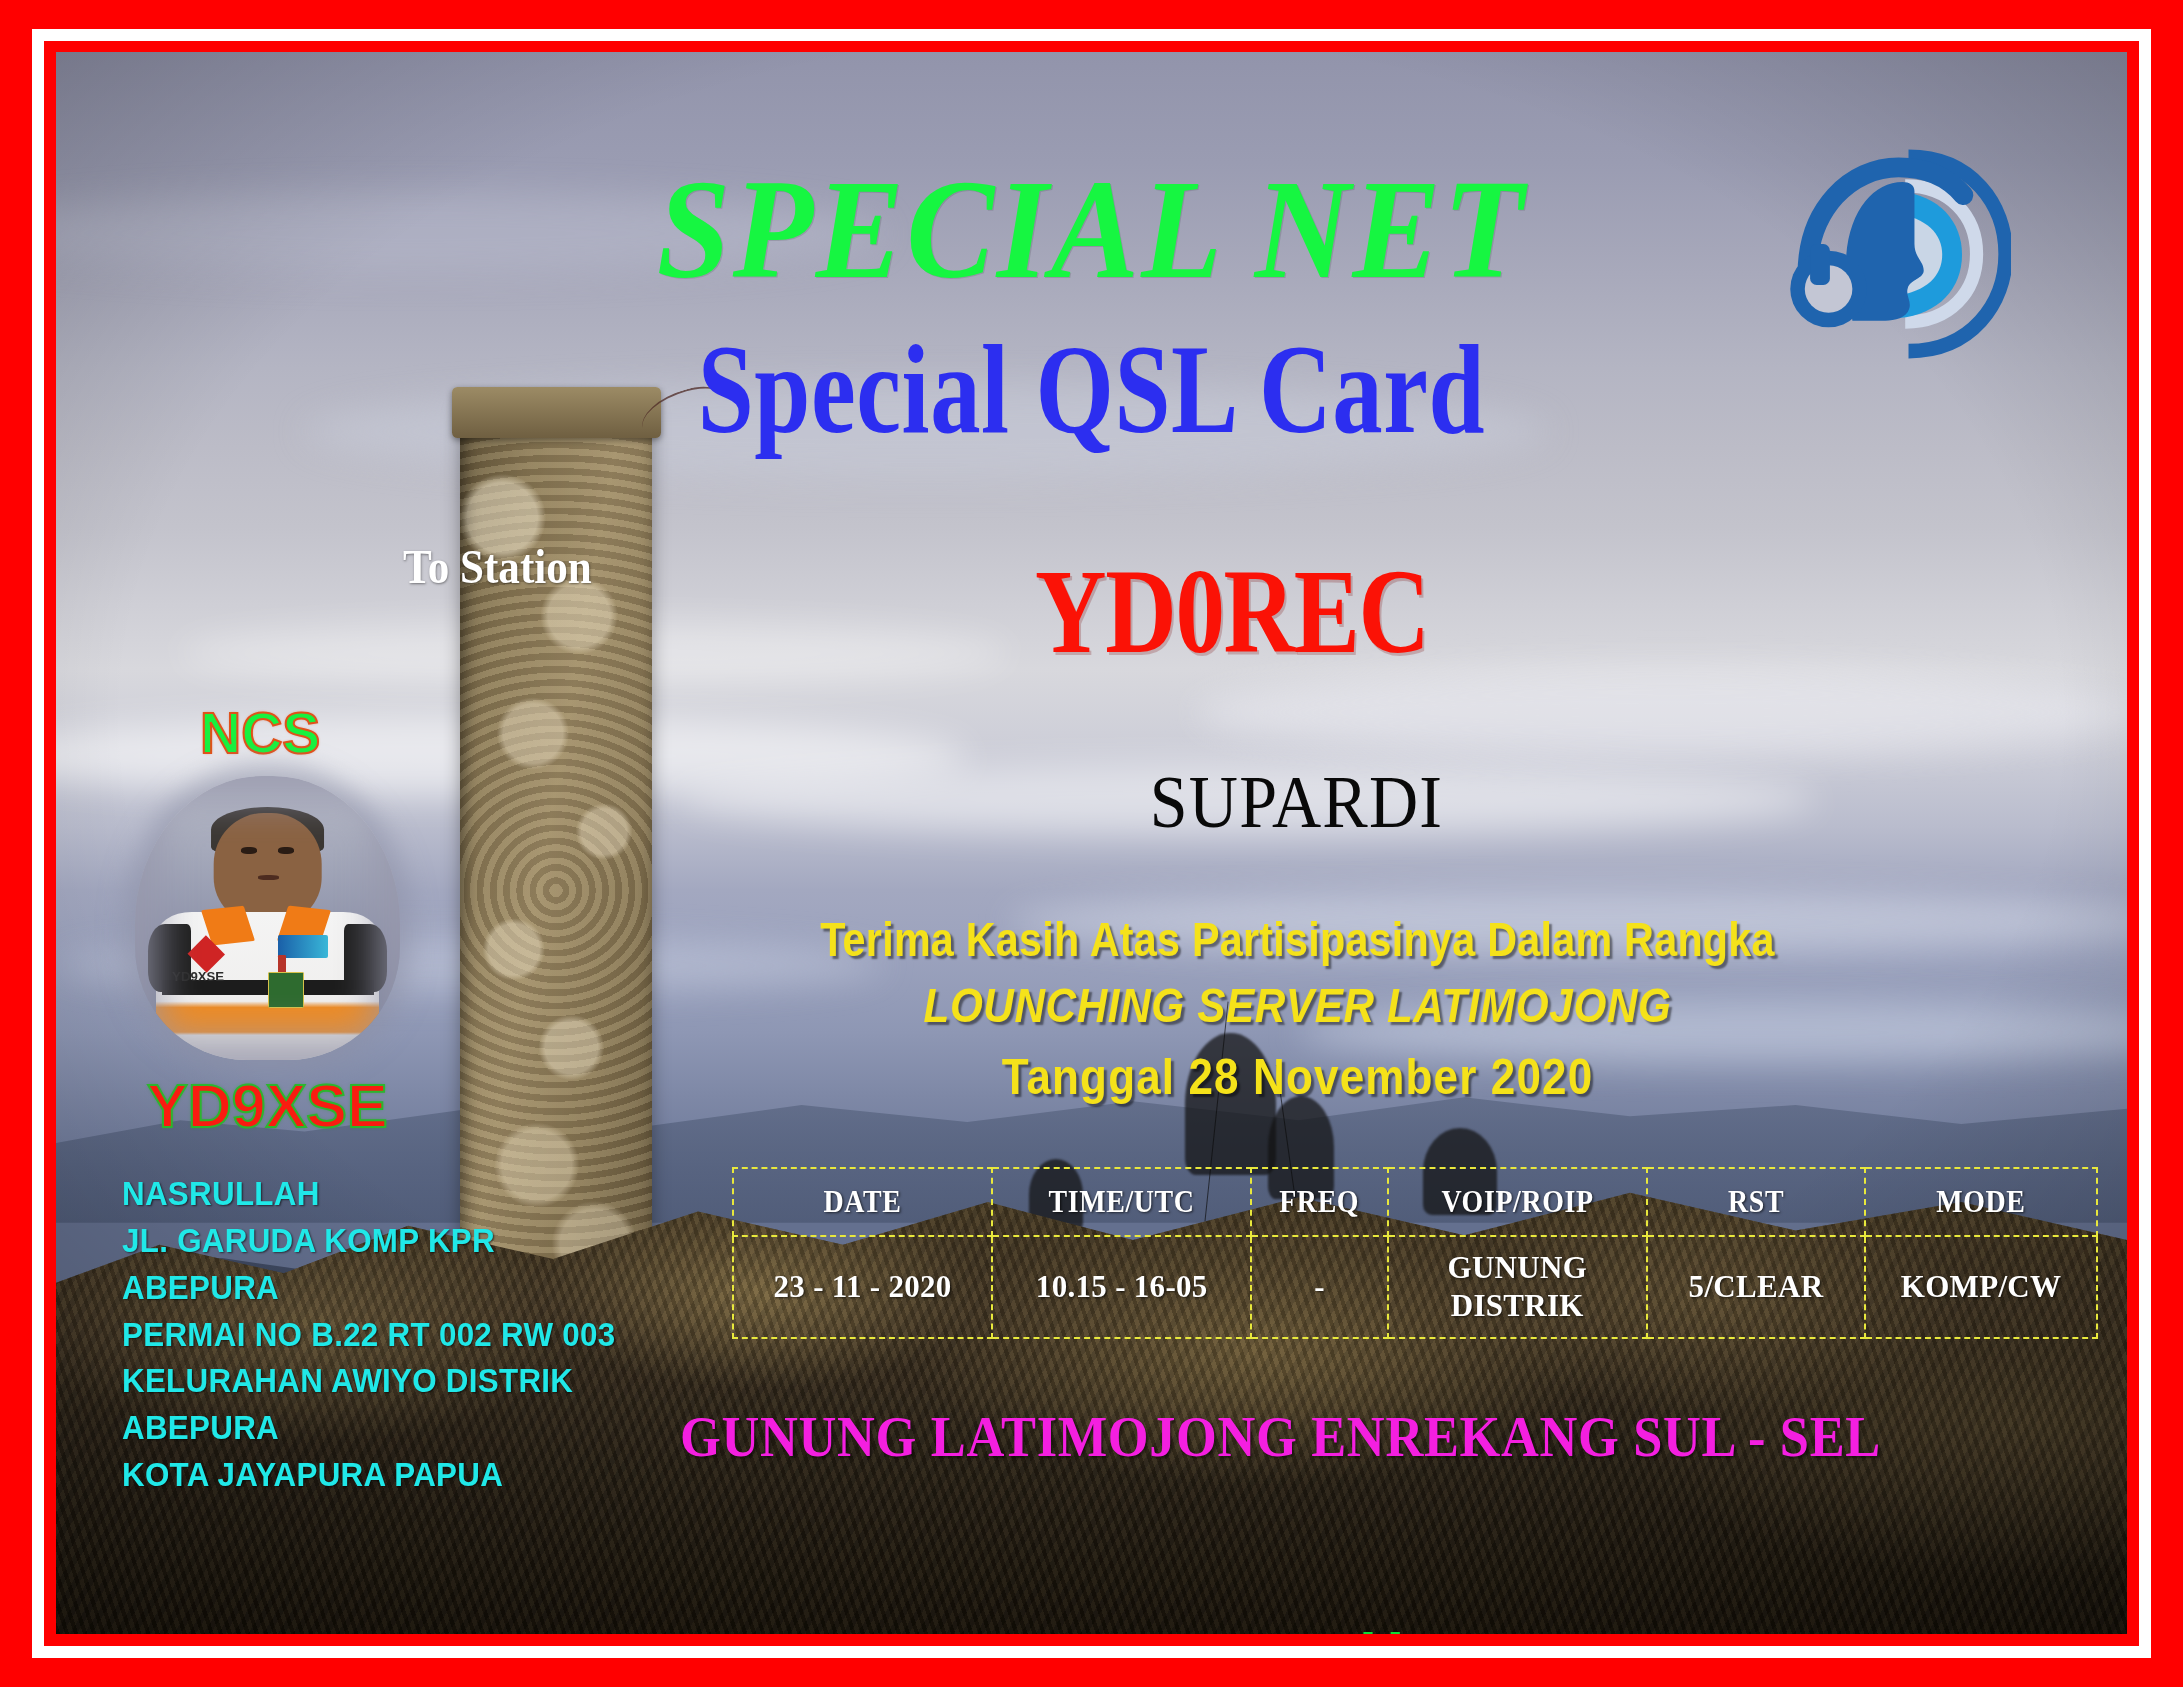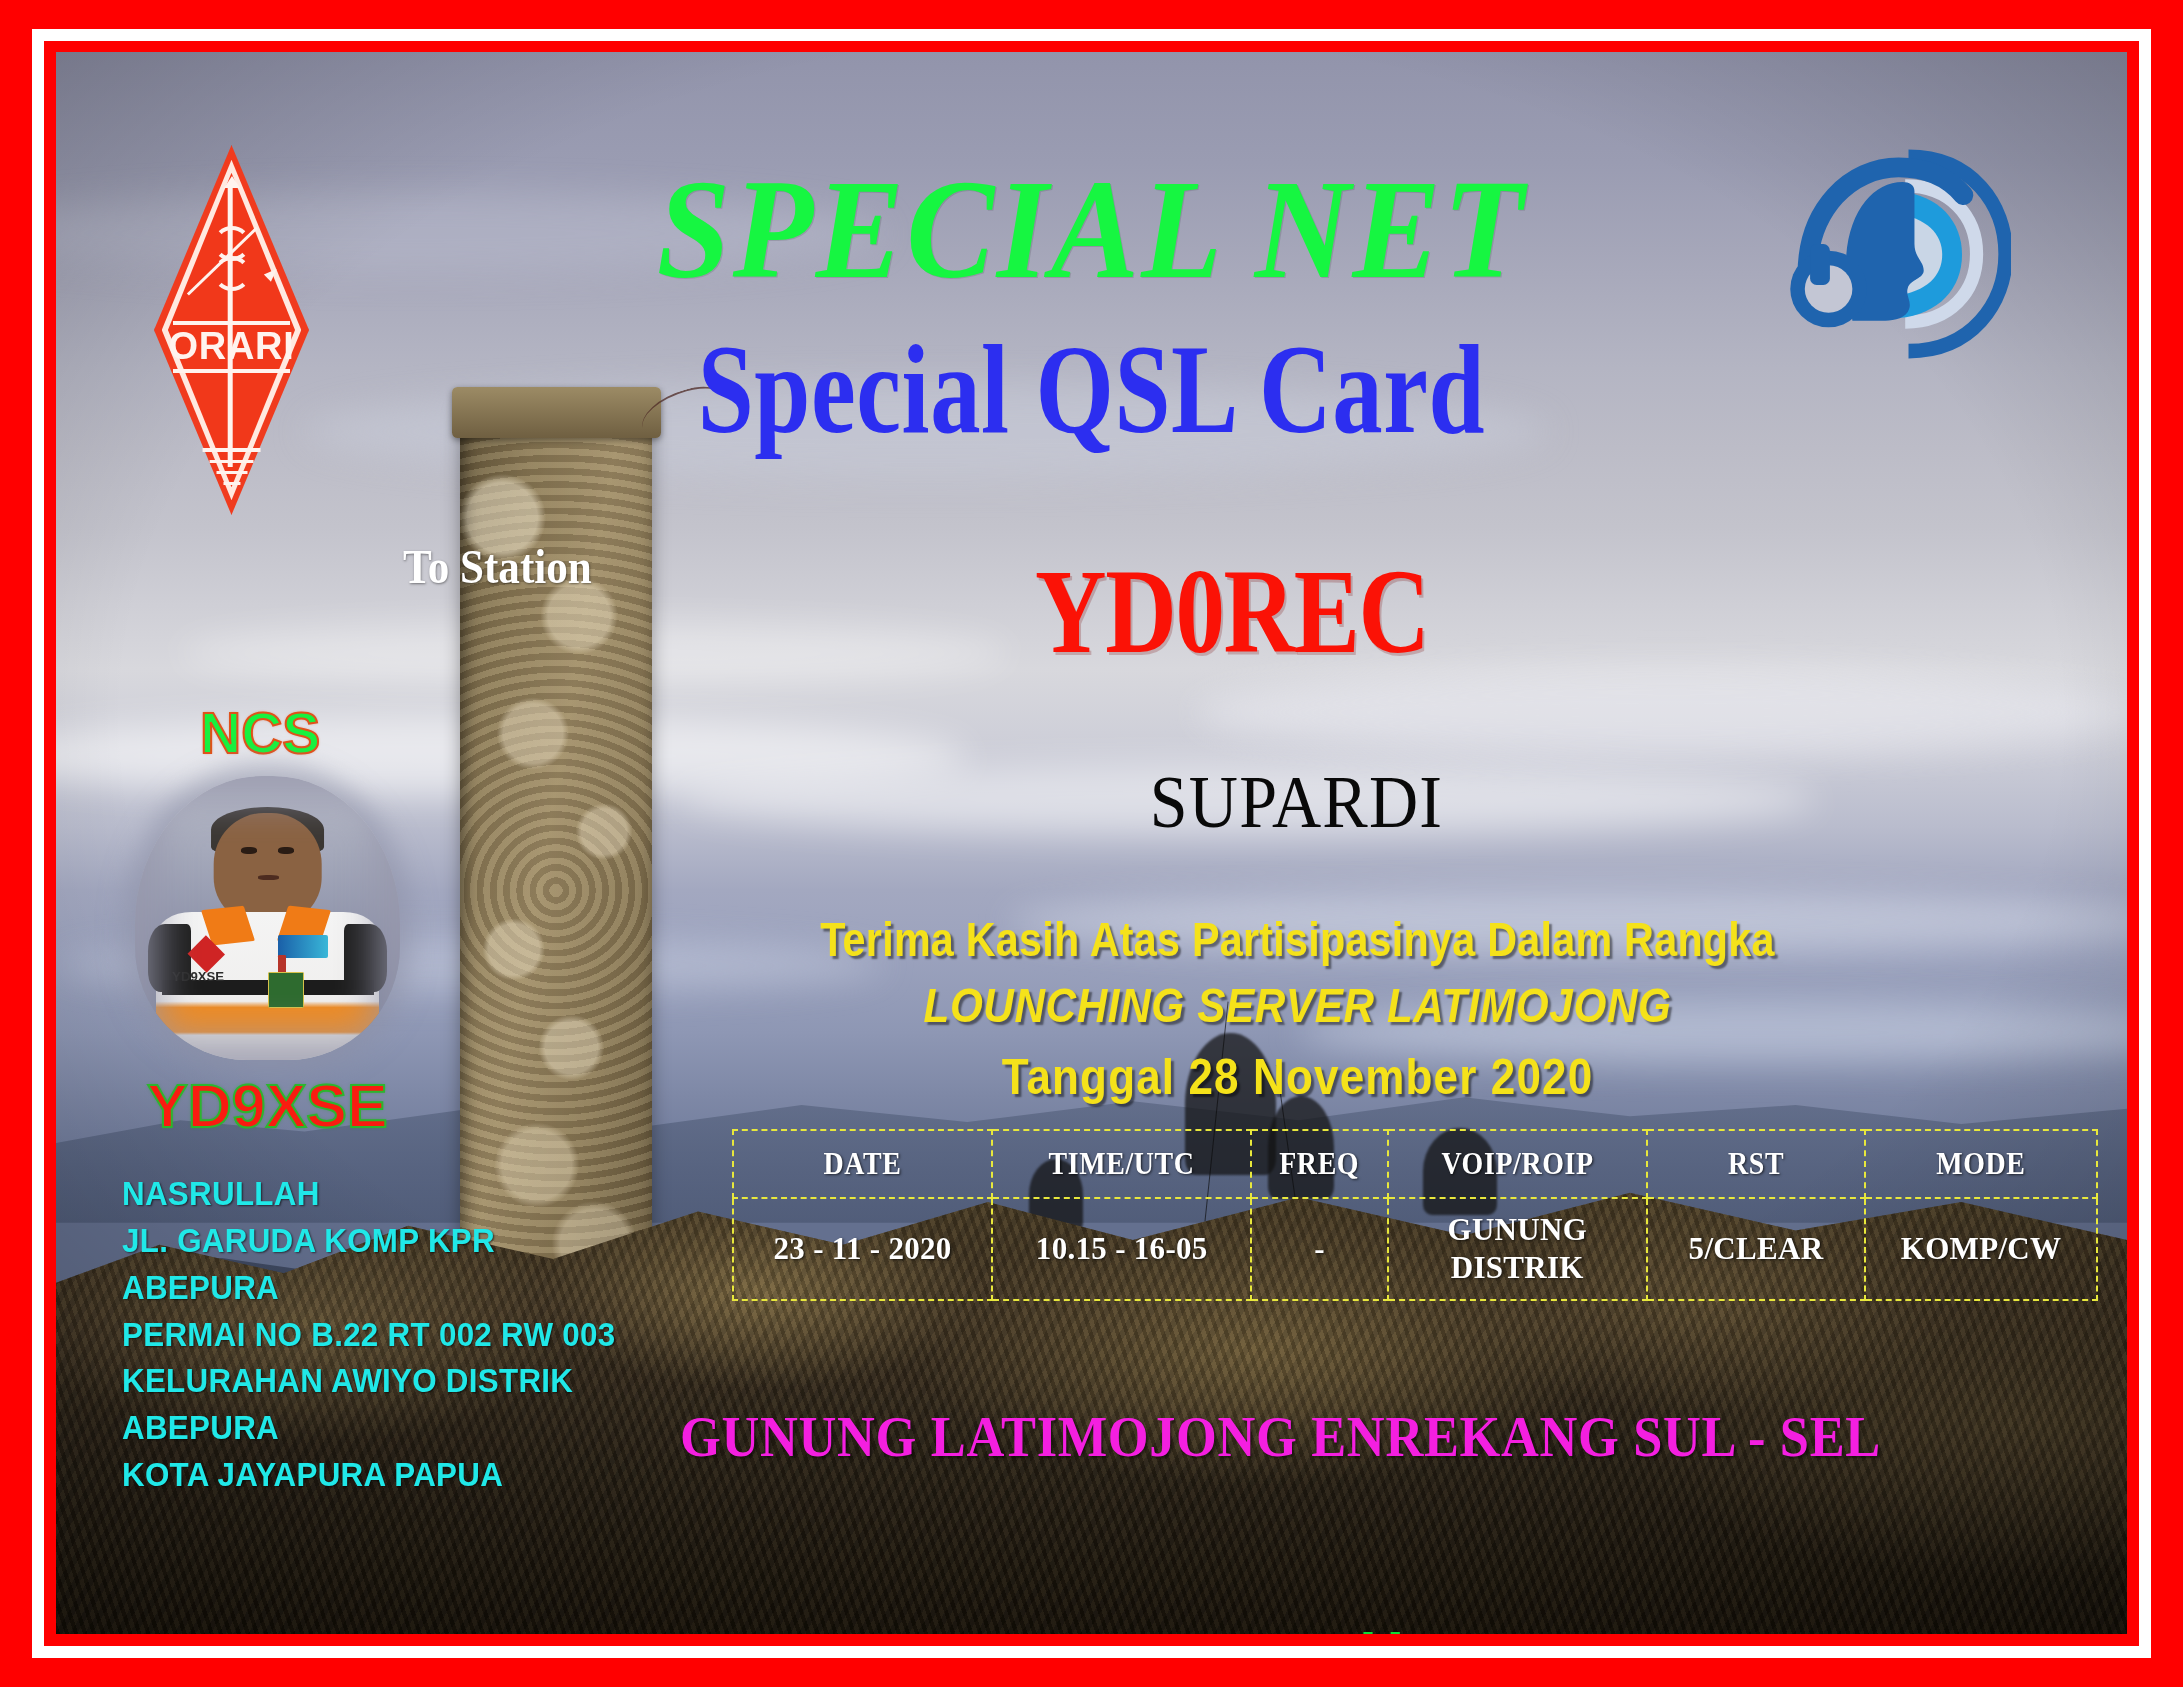--- a/index.html
+++ b/index.html
@@ -347,21 +347,21 @@
     position:absolute;left:66px;top:1119px;
     font-family:"Liberation Sans", sans-serif;font-weight:700;
     font-size:33px;line-height:1.42;color:#20e8e8;
     letter-spacing:0.3px;
     text-shadow:1.3px 1.3px 2px rgba(0,0,0,.55);
     transform:scaleX(.95);transform-origin:left top;
   }
 
   
   .qtable{
-    position:absolute;left:676px;top:1077px;width:1366px;
+    position:absolute;left:676px;top:1115px;width:1366px;
     border-collapse:collapse;
     table-layout:fixed;
   }
   .qtable td,.qtable th{
     border:2px dashed #e8e83c;
     color:#ffffff;text-align:center;vertical-align:middle;
     font-family:"Liberation Serif", serif;font-weight:700;
     text-shadow:1.3px 1.3px 2.6px rgba(0,0,0,.65);
   }
   .qtable th{height:64px;font-size:31px;letter-spacing:0.7px;transform:scaleX(.9);}
@@ -428,38 +428,20 @@
     <div class="cairn"></div>
     <div class="cairn-top"></div>
     <div class="twig"></div>
 
     <div class="ground"></div>
     <div class="ground-tex"></div>
     <div class="darkvig"></div>
 
     <div class="lay">
 
-      <div class="orari">
-        <div class="diamond"></div>
-        <div class="diamond-in"></div>
-        <div class="diamond-core"></div>
-        <div class="mast"></div>
-        <div class="tip"></div>
-        <div class="coil2"></div>
-        <div class="coil3"></div>
-        <div class="arrow"></div>
-        <div class="arrowhead"></div>
-        <div class="bar bar-top"></div>
-        <div class="bar bar-bot"></div>
-        <div class="word">ORARI</div>
-        <div class="gnd g1"></div>
-        <div class="gnd g2"></div>
-        <div class="gnd g3"></div>
-        <div class="gnd g4"></div>
-      </div>
 
       <div class="hplogo">
         <svg viewBox="0 0 360 330" width="238" height="218" aria-hidden="true">
 
           <path d="M205 18 C300 18 352 90 352 165 C352 240 300 312 205 312" fill="none" stroke="#1f64ae" stroke-width="22"></path>
           <path d="M200 62 C268 62 308 108 308 165 C308 222 268 268 200 268" fill="none" stroke="#cfd9ea" stroke-width="20"></path>
           <path d="M190 70 C252 76 286 116 286 166 C286 216 252 256 190 262 Z" fill="#1e9bdc"></path>
           <path d="M186 104 C232 110 256 134 256 166 C256 198 232 222 186 228 Z" fill="#c9d6e6"></path>
 
           <path d="M52 196 C52 96 118 34 190 34 C236 34 268 52 288 76" fill="none" stroke="#1f64ae" stroke-width="30" stroke-linecap="round"></path>

